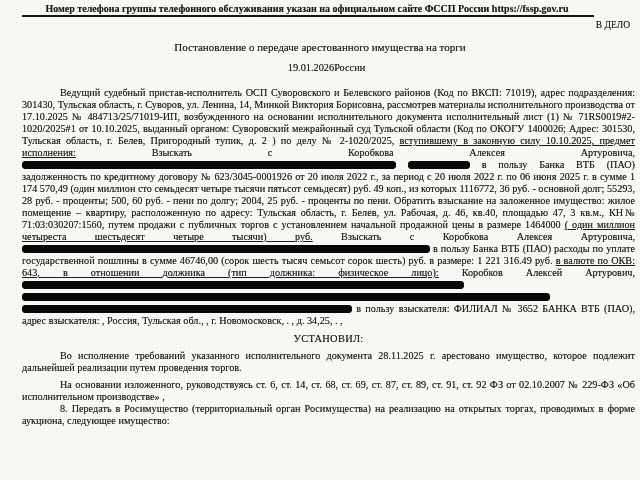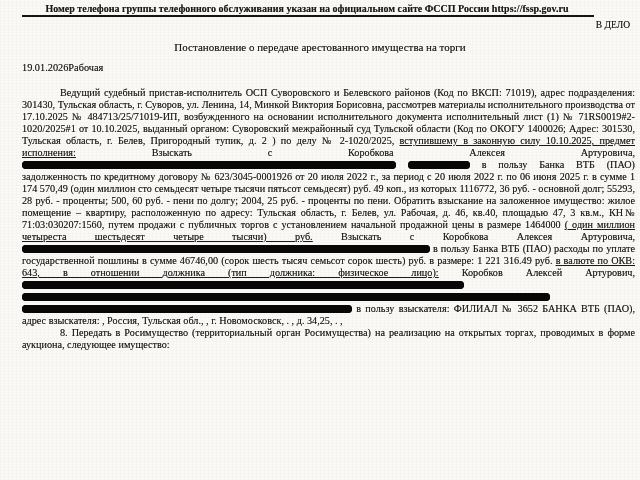--- a/index.html
+++ b/index.html
@@ -15,21 +15,21 @@
   }
   .page{width:640px;height:480px;overflow:hidden;position:relative;
     text-shadow:0 0 0.5px rgba(20,20,20,0.55);}
   .notice{
     margin:3px 48px 0 22px;text-align:center;
     font-weight:bold;font-size:10px;line-height:11px;
   }
   .rule{border:0;border-top:2.2px solid #161616;margin:1px 46px 0 22px;}
   .case-mark{ text-align:right;margin:3px 10px 0 0;font-size:9.5px;padding-left:28px;}
   .doc-title{text-align:center;margin:11px 0 0 0;font-size:11px;font-weight:normal;}
-  .date-row{display:flex;justify-content:flex-start;margin:9px 9px 0 22px;font-size:10.3px;}
+  .date-row{display:flex;justify-content:center;margin:9px 9px 0 22px;font-size:10.3px;}
   .body-text{
     margin:14px 5px 0 22px;
     font-size:10.2px;line-height:12px;
     text-align:justify;
   }
   .body-text p{margin:0;text-indent:38px;}
   .heading{text-align:center;text-indent:0 !important;margin:6px 0 5px 0 !important;font-size:10.4px;letter-spacing:0.3px;}
   .u{text-decoration:underline;}
   .redact{
     display:inline-block;height:8px;background:#070707;border-radius:4px;
@@ -45,27 +45,30 @@
 <div class="page">
 
   <div class="notice">Номер телефона группы телефонного обслуживания указан на официальном сайте ФССП России https://fssp.gov.ru</div>
   <hr class="rule">
   <div class="case-mark">В ДЕЛО</div>
 
   <div class="doc-title">Постановление о передаче арестованного имущества на торги</div>
 
   <div class="date-row">
     <span>19.01.2026</span>
-    <span>Рабочая</span>
+    <span>России</span>
   </div>
 
   <div class="body-text">
     <p><span>Ведущий судебный пристав-исполнитель ОСП Суворовского и Белевского районов (Код по ВКСП: 71019), адрес подразделения: 301430, Тульская область, г. Суворов, ул. Ленина, 14, Минкой Виктория Борисовна, рассмотрев материалы исполнительного производства от 17.10.2025 № 484713/25/71019-ИП, возбужденного на основании исполнительного документа исполнительный лист (1) № 71RS0019#2-1020/2025#1 от 10.10.2025, выданный органом: Суворовский межрайонный суд Тульской области (Код по ОКОГУ 1400026; Адрес: 301530, Тульская область, г. Белев, Пригородный тупик, д. 2 ) по делу № 2-1020/2025, </span><span class="u">вступившему в законную силу 10.10.2025, предмет исполнения:</span><span> Взыскать с Коробкова Алексея Артуровича, </span><span class="redact r1"></span> <span class="redact r2"></span><span> в пользу Банка ВТБ (ПАО) задолженность по кредитному договору № 623/3045-0001926 от 20 июля 2022 г., за период с 20 июля 2022 г. по 06 июня 2025 г. в сумме 1 174 570,49 (один миллион сто семьдесят четыре тысячи пятьсот семьдесят) руб. 49 коп., из которых 1116772, 36 руб. - основной долг; 55293, 28 руб. - проценты; 500, 60 руб. - пени по долгу; 2004, 25 руб. - проценты по пени. Обратить взыскание на заложенное имущество: жилое помещение – квартиру, расположенную по адресу: Тульская область, г. Белев, ул. Рабочая, д. 46, кв.40, площадью 47, 3 кв.м., КН№ 71:03:030207:1560, путем продажи с публичных торгов с установлением начальной продажной цены в размере 1464000 </span><span class="u">( один миллион четыреста шестьдесят четыре тысячи) руб.</span><span> Взыскать с Коробкова Алексея Артуровича, </span><span class="redact r3"></span><span> в пользу Банка ВТБ (ПАО) расходы по уплате государственной пошлины в сумме 46746,00 (сорок шесть тысяч семьсот сорок шесть) руб. в размере: 1 221 316.49 руб. </span><span class="u">в валюте по ОКВ: 643, в отношении должника (тип должника: физическое лицо):</span><span> Коробков Алексей Артурович, </span><span class="redact r4"></span> <span class="redact r5"></span> <span class="redact r6"></span><span> в пользу взыскателя: ФИЛИАЛ № 3652 БАНКА ВТБ (ПАО), адрес взыскателя: , Россия, Тульская обл., , г. Новомосковск, . , д. 34,25, . ,</span></p>
 
+    <p class="heading">УСТАНОВИЛ:</p>
 
+    <p>Во исполнение требований указанного исполнительного документа 28.11.2025 г. арестовано имущество, которое подлежит дальнейшей реализации путем проведения торгов.</p>
 
+    <p class="para-gap">На основании изложенного, руководствуясь ст. 6, ст. 14, ст. 68, ст. 69, ст. 87, ст. 89, ст. 91, ст. 92 ФЗ от 02.10.2007 № 229-ФЗ «Об исполнительном производстве» ,</p>
 
 
     <p>8. Передать в Росимущество (территориальный орган Росимущества) на реализацию на открытых торгах, проводимых в форме аукциона, следующее имущество:</p>
 
   </div>
 
 </div>
 
 </body></html>

